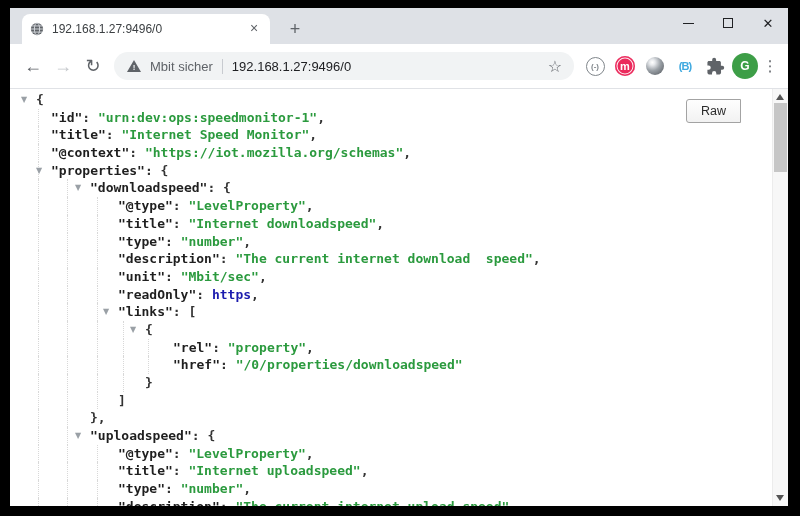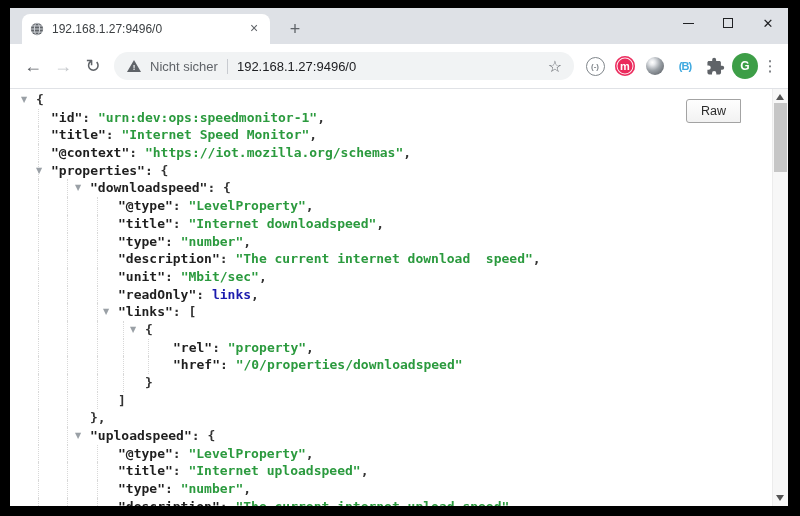--- a/index.html
+++ b/index.html
@@ -113,21 +113,21 @@
 
   <div class="toolbar">
     <div class="navbtn">←</div>
     <div class="navbtn disabled">→</div>
     <div class="navbtn">↻</div>
     <div class="addrpill">
       <span class="warn-wrap">
         <span class="warn-tri"></span>
           <span class="warn-bang">!</span>
       </span>
-      <span class="nsec">Nicht sicher</span>
+      <span class="nsec">Mbit sicher</span>
       <span class="addr-sep"></span>
       <span class="url">192.168.1.27:9496/0</span>
       <span class="star">☆</span>
     </div>
     <div class="extrow">
       <div class="ext">
         <span class="ext-circle1">(-)</span>
       </div>
       <div class="ext">
         <span class="ext-m">m</span>
@@ -159,21 +159,21 @@
         <div class="jline" style="padding-left: 41px;"><span class="gd" style="left: 28px;"></span><span class="k">"id"</span><span class="p">: </span><span class="s">"urn:dev:ops:speedmonitor-1"</span><span class="p">,</span></div>
         <div class="jline" style="padding-left: 41px;"><span class="gd" style="left: 28px;"></span><span class="k">"title"</span><span class="p">: </span><span class="s">"Internet Speed Monitor"</span><span class="p">,</span></div>
         <div class="jline" style="padding-left: 41px;"><span class="gd" style="left: 28px;"></span><span class="k">"@context"</span><span class="p">: </span><span class="s">"https://iot.mozilla.org/schemas"</span><span class="p">,</span></div>
         <div class="jline" style="padding-left: 41px;"><span class="gd" style="left: 28px;"></span><span class="arrow" style="left: 26px;">▼</span><span class="k">"properties"</span><span class="p">: {</span></div>
         <div class="jline" style="padding-left: 80px;"><span class="gd" style="left: 28px;"></span><span class="gd" style="left: 57px;"></span><span class="arrow" style="left: 65px;">▼</span><span class="k">"downloadspeed"</span><span class="p">: {</span></div>
         <div class="jline" style="padding-left: 108px;"><span class="gd" style="left: 28px;"></span><span class="gd" style="left: 57px;"></span><span class="gd" style="left: 87px;"></span><span class="k">"@type"</span><span class="p">: </span><span class="s">"LevelProperty"</span><span class="p">,</span></div>
         <div class="jline" style="padding-left: 108px;"><span class="gd" style="left: 28px;"></span><span class="gd" style="left: 57px;"></span><span class="gd" style="left: 87px;"></span><span class="k">"title"</span><span class="p">: </span><span class="s">"Internet downloadspeed"</span><span class="p">,</span></div>
         <div class="jline" style="padding-left: 108px;"><span class="gd" style="left: 28px;"></span><span class="gd" style="left: 57px;"></span><span class="gd" style="left: 87px;"></span><span class="k">"type"</span><span class="p">: </span><span class="s">"number"</span><span class="p">,</span></div>
         <div class="jline" style="padding-left: 108px;"><span class="gd" style="left: 28px;"></span><span class="gd" style="left: 57px;"></span><span class="gd" style="left: 87px;"></span><span class="k">"description"</span><span class="p">: </span><span class="s">"The current internet download  speed"</span><span class="p">,</span></div>
         <div class="jline" style="padding-left: 108px;"><span class="gd" style="left: 28px;"></span><span class="gd" style="left: 57px;"></span><span class="gd" style="left: 87px;"></span><span class="k">"unit"</span><span class="p">: </span><span class="s">"Mbit/sec"</span><span class="p">,</span></div>
-        <div class="jline" style="padding-left: 108px;"><span class="gd" style="left: 28px;"></span><span class="gd" style="left: 57px;"></span><span class="gd" style="left: 87px;"></span><span class="k">"readOnly"</span><span class="p">: </span><span class="b">links</span><span class="p">,</span></div>
+        <div class="jline" style="padding-left: 108px;"><span class="gd" style="left: 28px;"></span><span class="gd" style="left: 57px;"></span><span class="gd" style="left: 87px;"></span><span class="k">"readOnly"</span><span class="p">: </span><span class="b">https</span><span class="p">,</span></div>
         <div class="jline" style="padding-left: 108px;"><span class="gd" style="left: 28px;"></span><span class="gd" style="left: 57px;"></span><span class="gd" style="left: 87px;"></span><span class="arrow" style="left: 93px;">▼</span><span class="k">"links"</span><span class="p">: [</span></div>
         <div class="jline" style="padding-left: 135px;"><span class="gd" style="left: 28px;"></span><span class="gd" style="left: 57px;"></span><span class="gd" style="left: 87px;"></span><span class="gd" style="left: 113px;"></span><span class="arrow" style="left: 120px;">▼</span><span class="p">{</span></div>
         <div class="jline" style="padding-left: 163px;"><span class="gd" style="left: 28px;"></span><span class="gd" style="left: 57px;"></span><span class="gd" style="left: 87px;"></span><span class="gd" style="left: 113px;"></span><span class="gd" style="left: 138px;"></span><span class="k">"rel"</span><span class="p">: </span><span class="s">"property"</span><span class="p">,</span></div>
         <div class="jline" style="padding-left: 163px;"><span class="gd" style="left: 28px;"></span><span class="gd" style="left: 57px;"></span><span class="gd" style="left: 87px;"></span><span class="gd" style="left: 113px;"></span><span class="gd" style="left: 138px;"></span><span class="k">"href"</span><span class="p">: </span><span class="s">"/0/properties/downloadspeed"</span></div>
         <div class="jline" style="padding-left: 135px;"><span class="gd" style="left: 28px;"></span><span class="gd" style="left: 57px;"></span><span class="gd" style="left: 87px;"></span><span class="gd" style="left: 113px;"></span><span class="p">}</span></div>
         <div class="jline" style="padding-left: 108px;"><span class="gd" style="left: 28px;"></span><span class="gd" style="left: 57px;"></span><span class="gd" style="left: 87px;"></span><span class="p">]</span></div>
         <div class="jline" style="padding-left: 80px;"><span class="gd" style="left: 28px;"></span><span class="gd" style="left: 57px;"></span><span class="p">},</span></div>
         <div class="jline" style="padding-left: 80px;"><span class="gd" style="left: 28px;"></span><span class="gd" style="left: 57px;"></span><span class="arrow" style="left: 65px;">▼</span><span class="k">"uploadspeed"</span><span class="p">: {</span></div>
         <div class="jline" style="padding-left: 108px;"><span class="gd" style="left: 28px;"></span><span class="gd" style="left: 57px;"></span><span class="gd" style="left: 87px;"></span><span class="k">"@type"</span><span class="p">: </span><span class="s">"LevelProperty"</span><span class="p">,</span></div>
         <div class="jline" style="padding-left: 108px;"><span class="gd" style="left: 28px;"></span><span class="gd" style="left: 57px;"></span><span class="gd" style="left: 87px;"></span><span class="k">"title"</span><span class="p">: </span><span class="s">"Internet uploadspeed"</span><span class="p">,</span></div>

